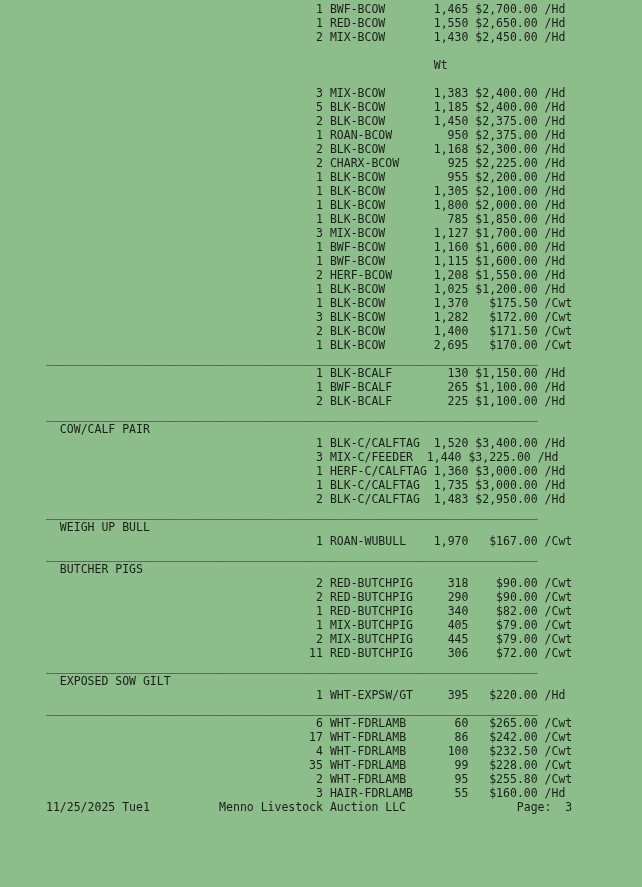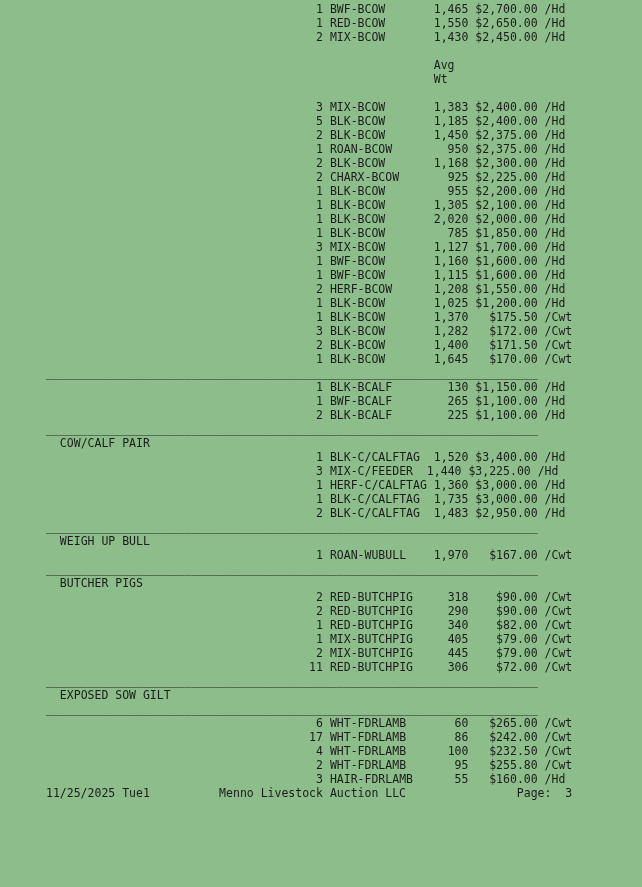--- a/index.html
+++ b/index.html
@@ -32,42 +32,41 @@
   .line span { white-space: pre; }
 </style>
 </head>
 <body>
 
 <div class="report">
     <div class="line">                                       <span>1</span> <span>BWF-BCOW</span>       <span>1,465</span> <span>$2,700.00</span> <span>/Hd</span></div>
     <div class="line">                                       <span>1</span> <span>RED-BCOW</span>       <span>1,550</span> <span>$2,650.00</span> <span>/Hd</span></div>
     <div class="line">                                       <span>2</span> <span>MIX-BCOW</span>       <span>1,430</span> <span>$2,450.00</span> <span>/Hd</span></div>
     <div class="line"></div>
-    <div class="line">                                                        <span>Avg</span></div>
     <div class="line">                                                        <span>Wt</span></div>
     <div class="line"></div>
     <div class="line">                                       <span>3</span> <span>MIX-BCOW</span>       <span>1,383</span> <span>$2,400.00</span> <span>/Hd</span></div>
     <div class="line">                                       <span>5</span> <span>BLK-BCOW</span>       <span>1,185</span> <span>$2,400.00</span> <span>/Hd</span></div>
     <div class="line">                                       <span>2</span> <span>BLK-BCOW</span>       <span>1,450</span> <span>$2,375.00</span> <span>/Hd</span></div>
     <div class="line">                                       <span>1</span> <span>ROAN-BCOW</span>        <span>950</span> <span>$2,375.00</span> <span>/Hd</span></div>
     <div class="line">                                       <span>2</span> <span>BLK-BCOW</span>       <span>1,168</span> <span>$2,300.00</span> <span>/Hd</span></div>
     <div class="line">                                       <span>2</span> <span>CHARX-BCOW</span>       <span>925</span> <span>$2,225.00</span> <span>/Hd</span></div>
     <div class="line">                                       <span>1</span> <span>BLK-BCOW</span>         <span>955</span> <span>$2,200.00</span> <span>/Hd</span></div>
     <div class="line">                                       <span>1</span> <span>BLK-BCOW</span>       <span>1,305</span> <span>$2,100.00</span> <span>/Hd</span></div>
-    <div class="line">                                       <span>1</span> <span>BLK-BCOW</span>       <span>2,020</span> <span>$2,000.00</span> <span>/Hd</span></div>
+    <div class="line">                                       <span>1</span> <span>BLK-BCOW</span>       <span>1,800</span> <span>$2,000.00</span> <span>/Hd</span></div>
     <div class="line">                                       <span>1</span> <span>BLK-BCOW</span>         <span>785</span> <span>$1,850.00</span> <span>/Hd</span></div>
     <div class="line">                                       <span>3</span> <span>MIX-BCOW</span>       <span>1,127</span> <span>$1,700.00</span> <span>/Hd</span></div>
     <div class="line">                                       <span>1</span> <span>BWF-BCOW</span>       <span>1,160</span> <span>$1,600.00</span> <span>/Hd</span></div>
     <div class="line">                                       <span>1</span> <span>BWF-BCOW</span>       <span>1,115</span> <span>$1,600.00</span> <span>/Hd</span></div>
     <div class="line">                                       <span>2</span> <span>HERF-BCOW</span>      <span>1,208</span> <span>$1,550.00</span> <span>/Hd</span></div>
     <div class="line">                                       <span>1</span> <span>BLK-BCOW</span>       <span>1,025</span> <span>$1,200.00</span> <span>/Hd</span></div>
     <div class="line">                                       <span>1</span> <span>BLK-BCOW</span>       <span>1,370</span>   <span>$175.50</span> <span>/Cwt</span></div>
     <div class="line">                                       <span>3</span> <span>BLK-BCOW</span>       <span>1,282</span>   <span>$172.00</span> <span>/Cwt</span></div>
     <div class="line">                                       <span>2</span> <span>BLK-BCOW</span>       <span>1,400</span>   <span>$171.50</span> <span>/Cwt</span></div>
-    <div class="line">                                       <span>1</span> <span>BLK-BCOW</span>       <span>1,645</span>   <span>$170.00</span> <span>/Cwt</span></div>
+    <div class="line">                                       <span>1</span> <span>BLK-BCOW</span>       <span>2,695</span>   <span>$170.00</span> <span>/Cwt</span></div>
     <div class="line"><span>_______________________________________________________________________</span></div>
     <div class="line">                                       <span>1</span> <span>BLK-BCALF</span>        <span>130</span> <span>$1,150.00</span> <span>/Hd</span></div>
     <div class="line">                                       <span>1</span> <span>BWF-BCALF</span>        <span>265</span> <span>$1,100.00</span> <span>/Hd</span></div>
     <div class="line">                                       <span>2</span> <span>BLK-BCALF</span>        <span>225</span> <span>$1,100.00</span> <span>/Hd</span></div>
     <div class="line"><span>_______________________________________________________________________</span></div>
     <div class="line">  <span>COW/CALF PAIR</span></div>
     <div class="line">                                       <span>1</span> <span>BLK-C/CALFTAG</span>  <span>1,520</span> <span>$3,400.00</span> <span>/Hd</span></div>
     <div class="line">                                       <span>3</span> <span>MIX-C/FEEDER</span>  <span>1,440</span> <span>$3,225.00</span> <span>/Hd</span></div>
     <div class="line">                                       <span>1</span> <span>HERF-C/CALFTAG</span> <span>1,360</span> <span>$3,000.00</span> <span>/Hd</span></div>
     <div class="line">                                       <span>1</span> <span>BLK-C/CALFTAG</span>  <span>1,735</span> <span>$3,000.00</span> <span>/Hd</span></div>
@@ -78,20 +77,22 @@
     <div class="line"><span>_______________________________________________________________________</span></div>
     <div class="line">  <span>BUTCHER PIGS</span></div>
     <div class="line">                                       <span>2</span> <span>RED-BUTCHPIG</span>     <span>318</span>    <span>$90.00</span> <span>/Cwt</span></div>
     <div class="line">                                       <span>2</span> <span>RED-BUTCHPIG</span>     <span>290</span>    <span>$90.00</span> <span>/Cwt</span></div>
     <div class="line">                                       <span>1</span> <span>RED-BUTCHPIG</span>     <span>340</span>    <span>$82.00</span> <span>/Cwt</span></div>
     <div class="line">                                       <span>1</span> <span>MIX-BUTCHPIG</span>     <span>405</span>    <span>$79.00</span> <span>/Cwt</span></div>
     <div class="line">                                       <span>2</span> <span>MIX-BUTCHPIG</span>     <span>445</span>    <span>$79.00</span> <span>/Cwt</span></div>
     <div class="line">                                      <span>11</span> <span>RED-BUTCHPIG</span>     <span>306</span>    <span>$72.00</span> <span>/Cwt</span></div>
     <div class="line"><span>_______________________________________________________________________</span></div>
     <div class="line">  <span>EXPOSED SOW GILT</span></div>
+    <div class="line">                                       <span>1</span> <span>WHT-EXPSW/GT</span>     <span>395</span>   <span>$220.00</span> <span>/Hd</span></div>
     <div class="line"><span>_______________________________________________________________________</span></div>
     <div class="line">                                       <span>6</span> <span>WHT-FDRLAMB</span>       <span>60</span>   <span>$265.00</span> <span>/Cwt</span></div>
     <div class="line">                                      <span>17</span> <span>WHT-FDRLAMB</span>       <span>86</span>   <span>$242.00</span> <span>/Cwt</span></div>
     <div class="line">                                       <span>4</span> <span>WHT-FDRLAMB</span>      <span>100</span>   <span>$232.50</span> <span>/Cwt</span></div>
+    <div class="line">                                      <span>35</span> <span>WHT-FDRLAMB</span>       <span>99</span>   <span>$228.00</span> <span>/Cwt</span></div>
     <div class="line">                                       <span>2</span> <span>WHT-FDRLAMB</span>       <span>95</span>   <span>$255.80</span> <span>/Cwt</span></div>
     <div class="line">                                       <span>3</span> <span>HAIR-FDRLAMB</span>      <span>55</span>   <span>$160.00</span> <span>/Hd</span></div>
     <div class="line"><span>11/25/2025 Tue1</span>          <span>Menno Livestock Auction LLC</span>                <span>Page:</span>  <span>3</span></div>
   </div>
 
 </body></html>

